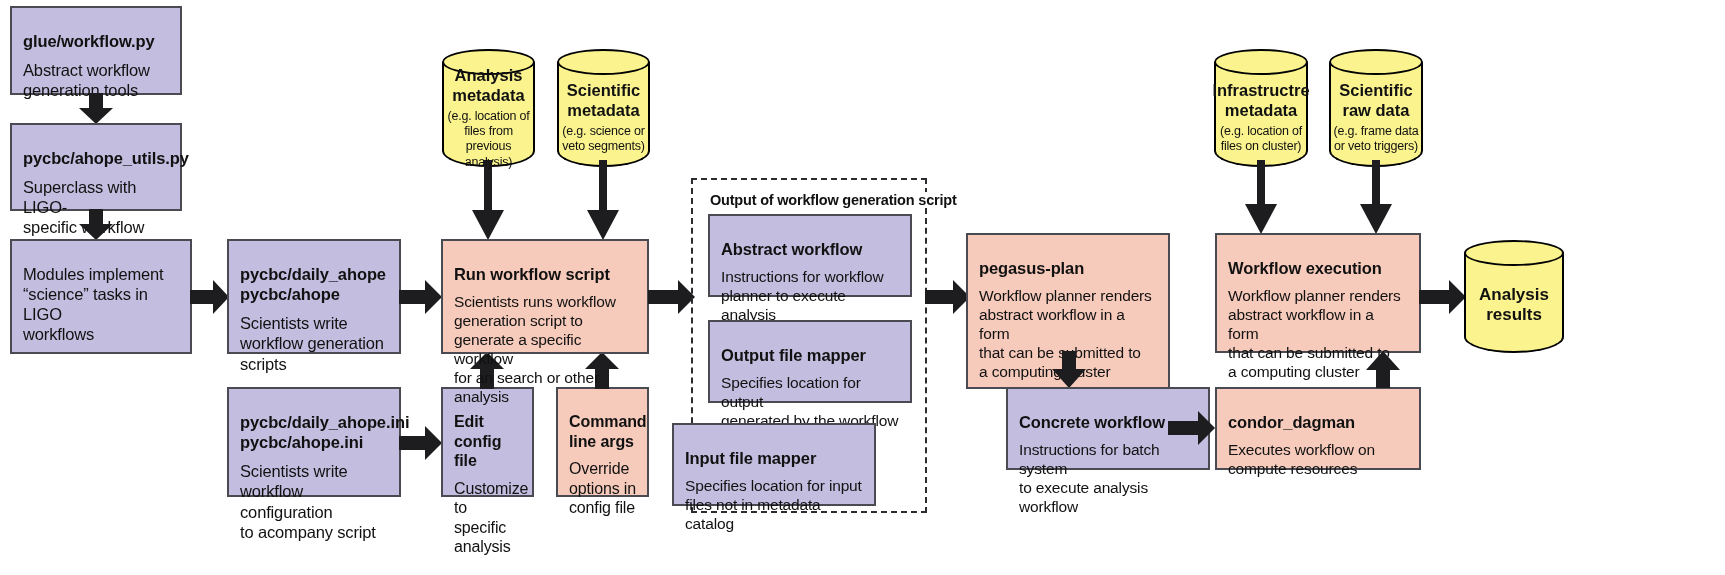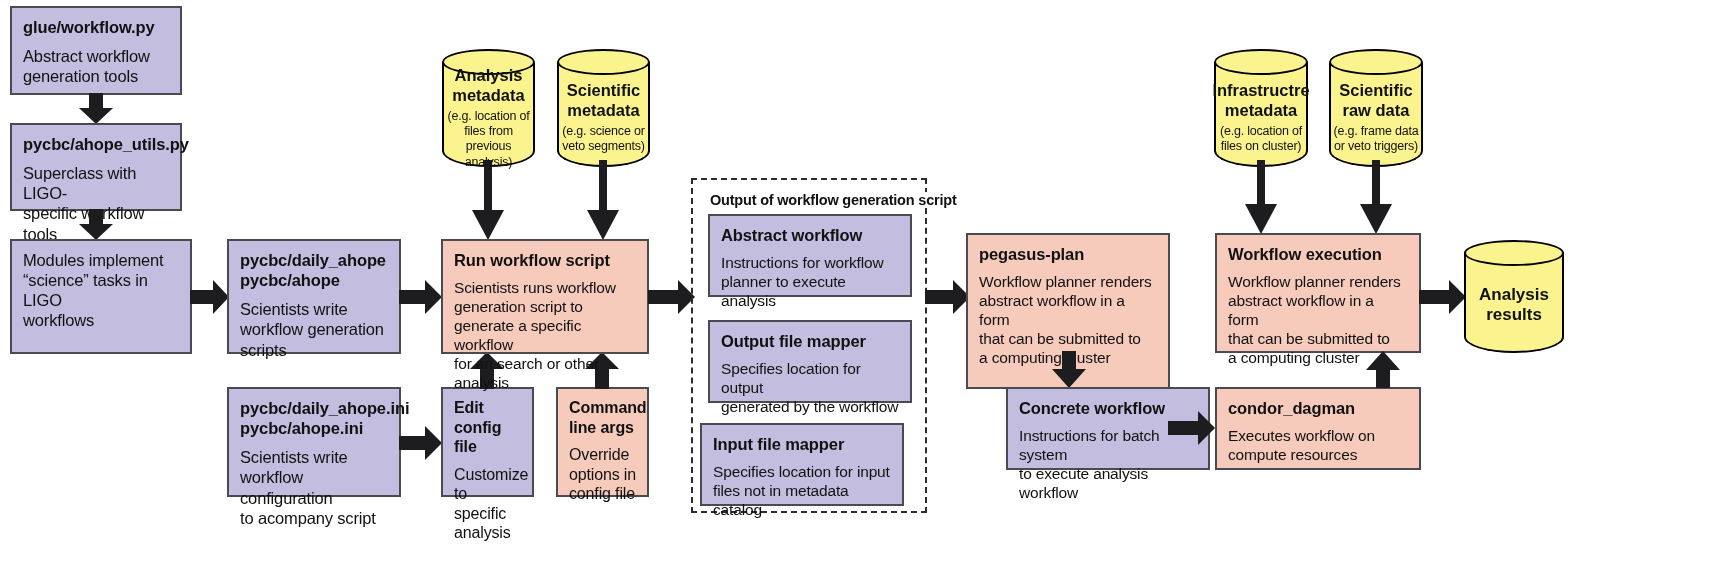--- a/index.html
+++ b/index.html
@@ -17,21 +17,21 @@
     height: 575px;
     background: #ffffff;
     overflow: hidden;
   }
 
   
   .node {
     position: absolute;
     box-sizing: border-box;
     border: 2px solid #4a4a52;
-    padding: 9px 11px 9px 11px;
+    padding: 23px 11px 9px 11px;
     line-height: 1.22;
     color: #111111;
   }
   .node.purple { background: #c3bedf; }
   .node.pink   { background: #f7cbbc; }
 
   .node .title {
     font-weight: bold;
     font-size: 16.5px;
     letter-spacing: -0.1px;
@@ -283,21 +283,21 @@
     <div class="body" style="font-size:15.5px;">Instructions for workflow
 planner to execute analysis</div>
   </div>
 
   <div class="node purple" style="left:708px; top:320px; width:204px; height:83px;">
     <div class="title">Output file mapper</div>
     <div class="body" style="font-size:15.5px;">Specifies location for output
 generated by the workflow</div>
   </div>
 
-  <div class="node purple" style="left:700px; top:423px; width:204px; height:83px;">
+  <div class="node purple" style="left:672px; top:423px; width:204px; height:83px;">
     <div class="title">Input file mapper</div>
     <div class="body" style="font-size:15.5px;">Specifies location for input
 files not in metadata catalog</div>
   </div>
 
   <div class="arrow" style="left:925px; top:277px; width:46px; height:40px;">
     <svg width="46" height="40" viewBox="0 0 46 40">
       <polygon points="0,13 28,13 28,3 45,20 28,37 28,27 0,27" fill="#1d1d1f"></polygon>
     </svg>
   </div>

